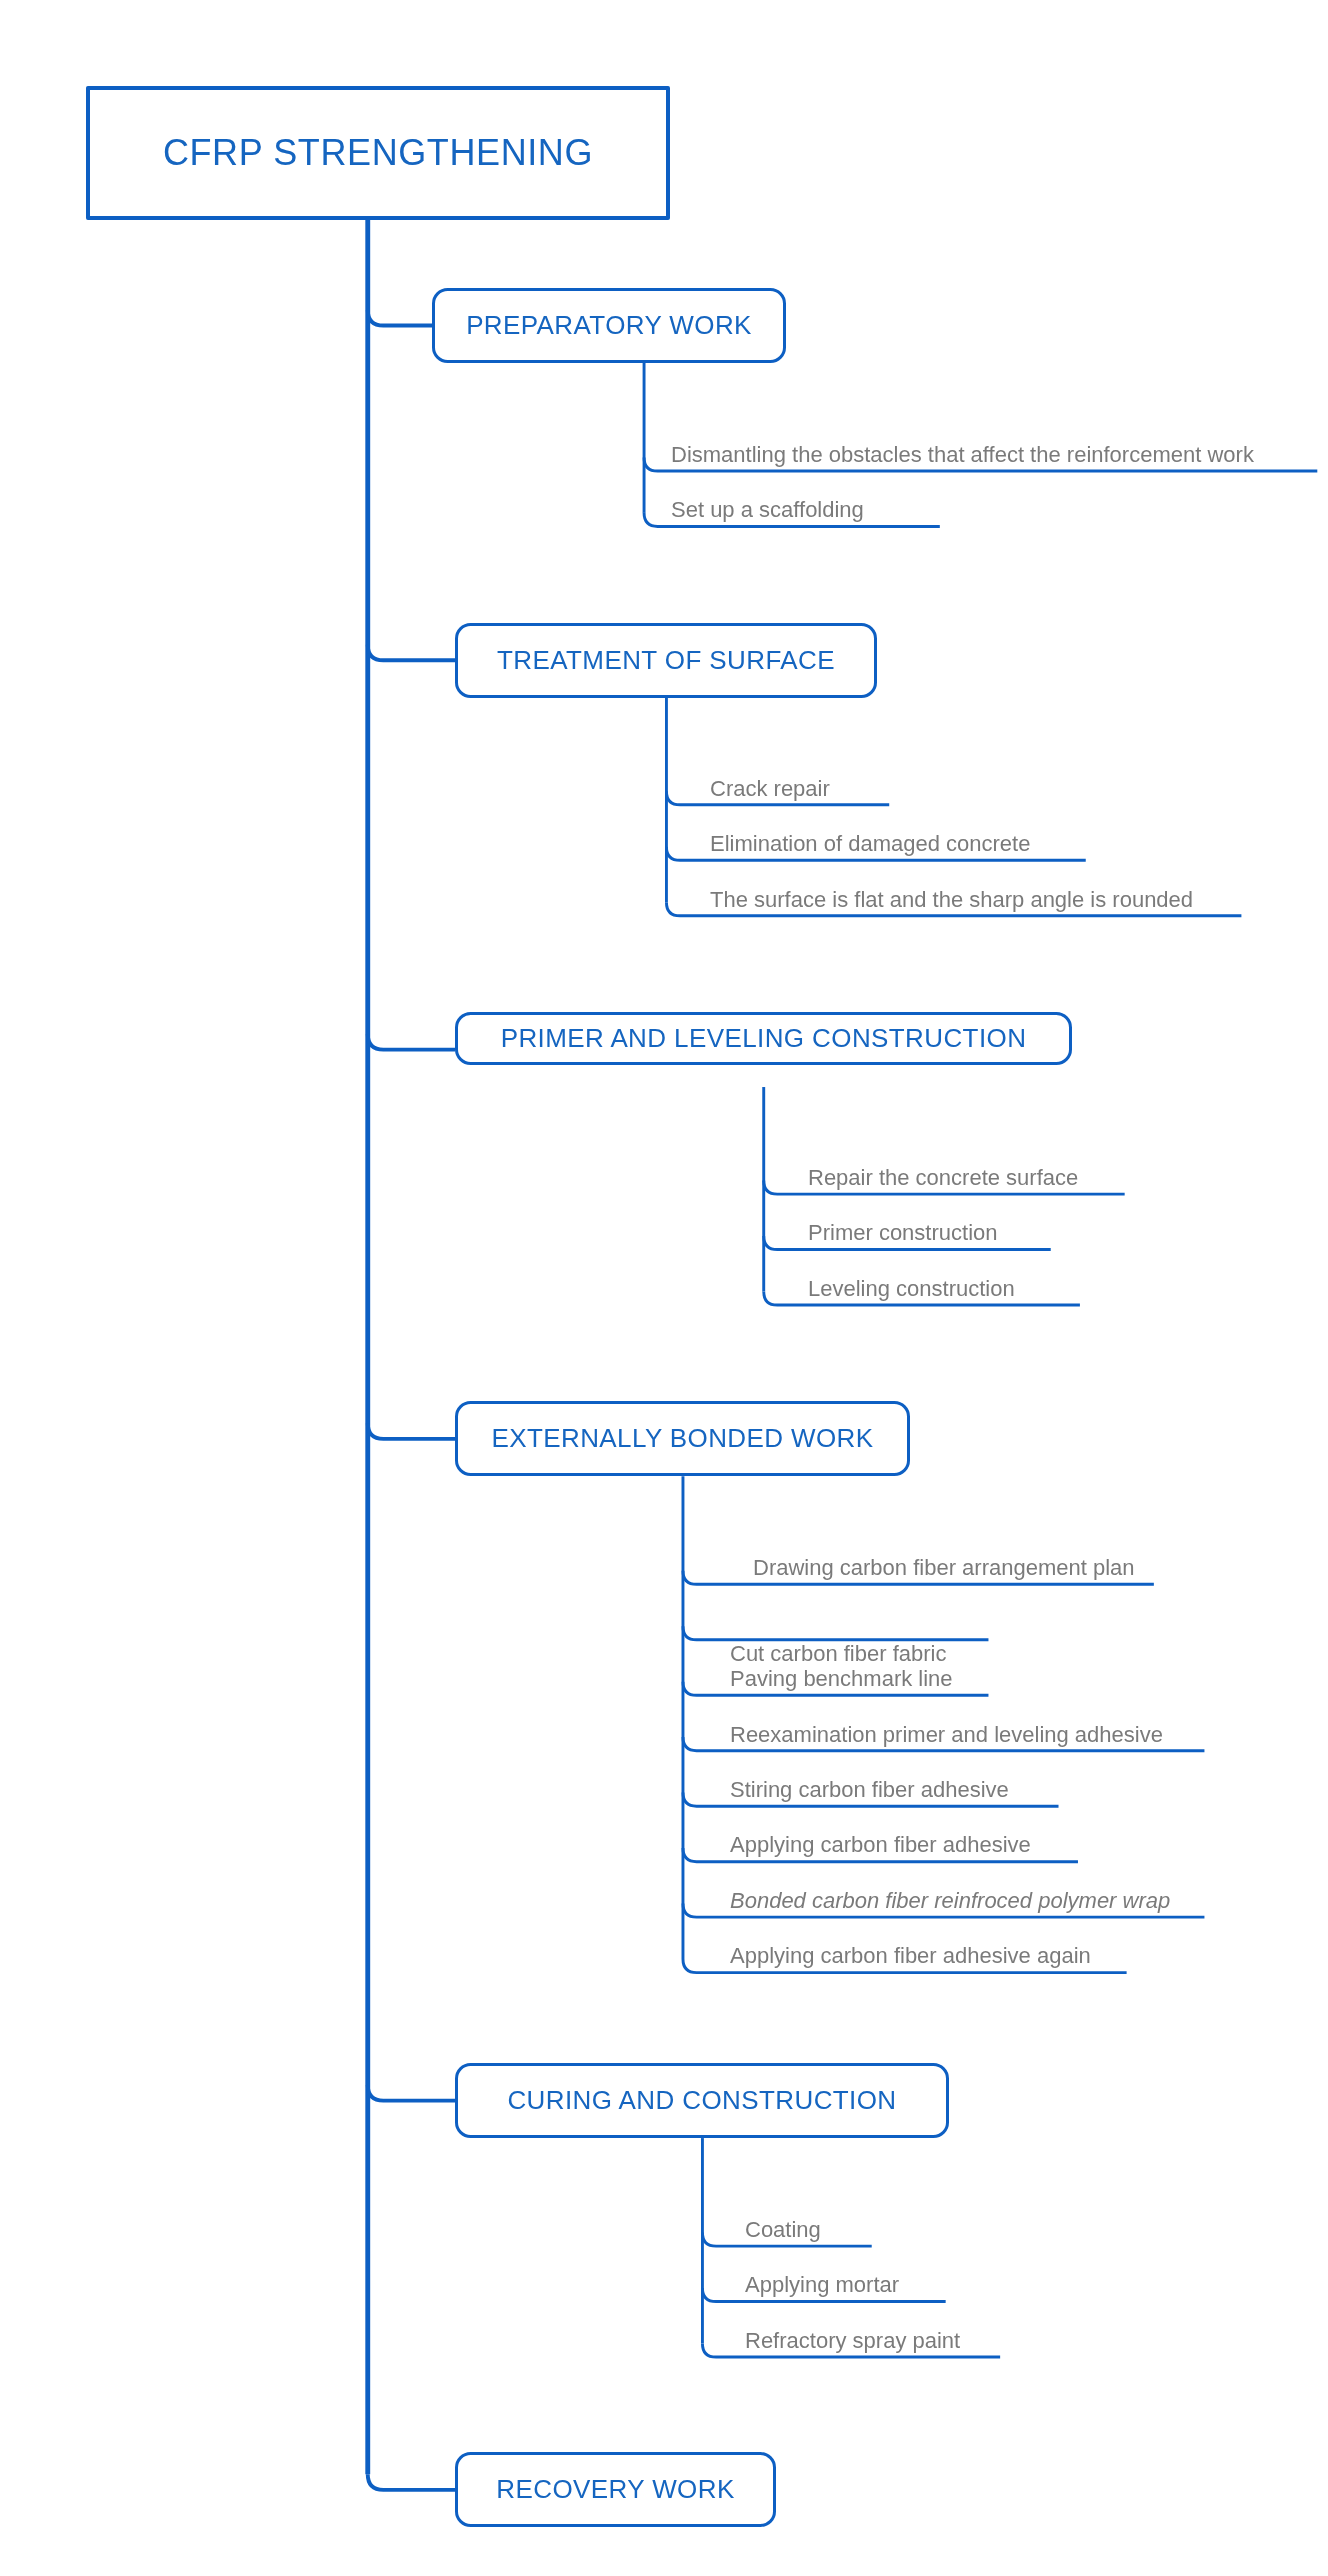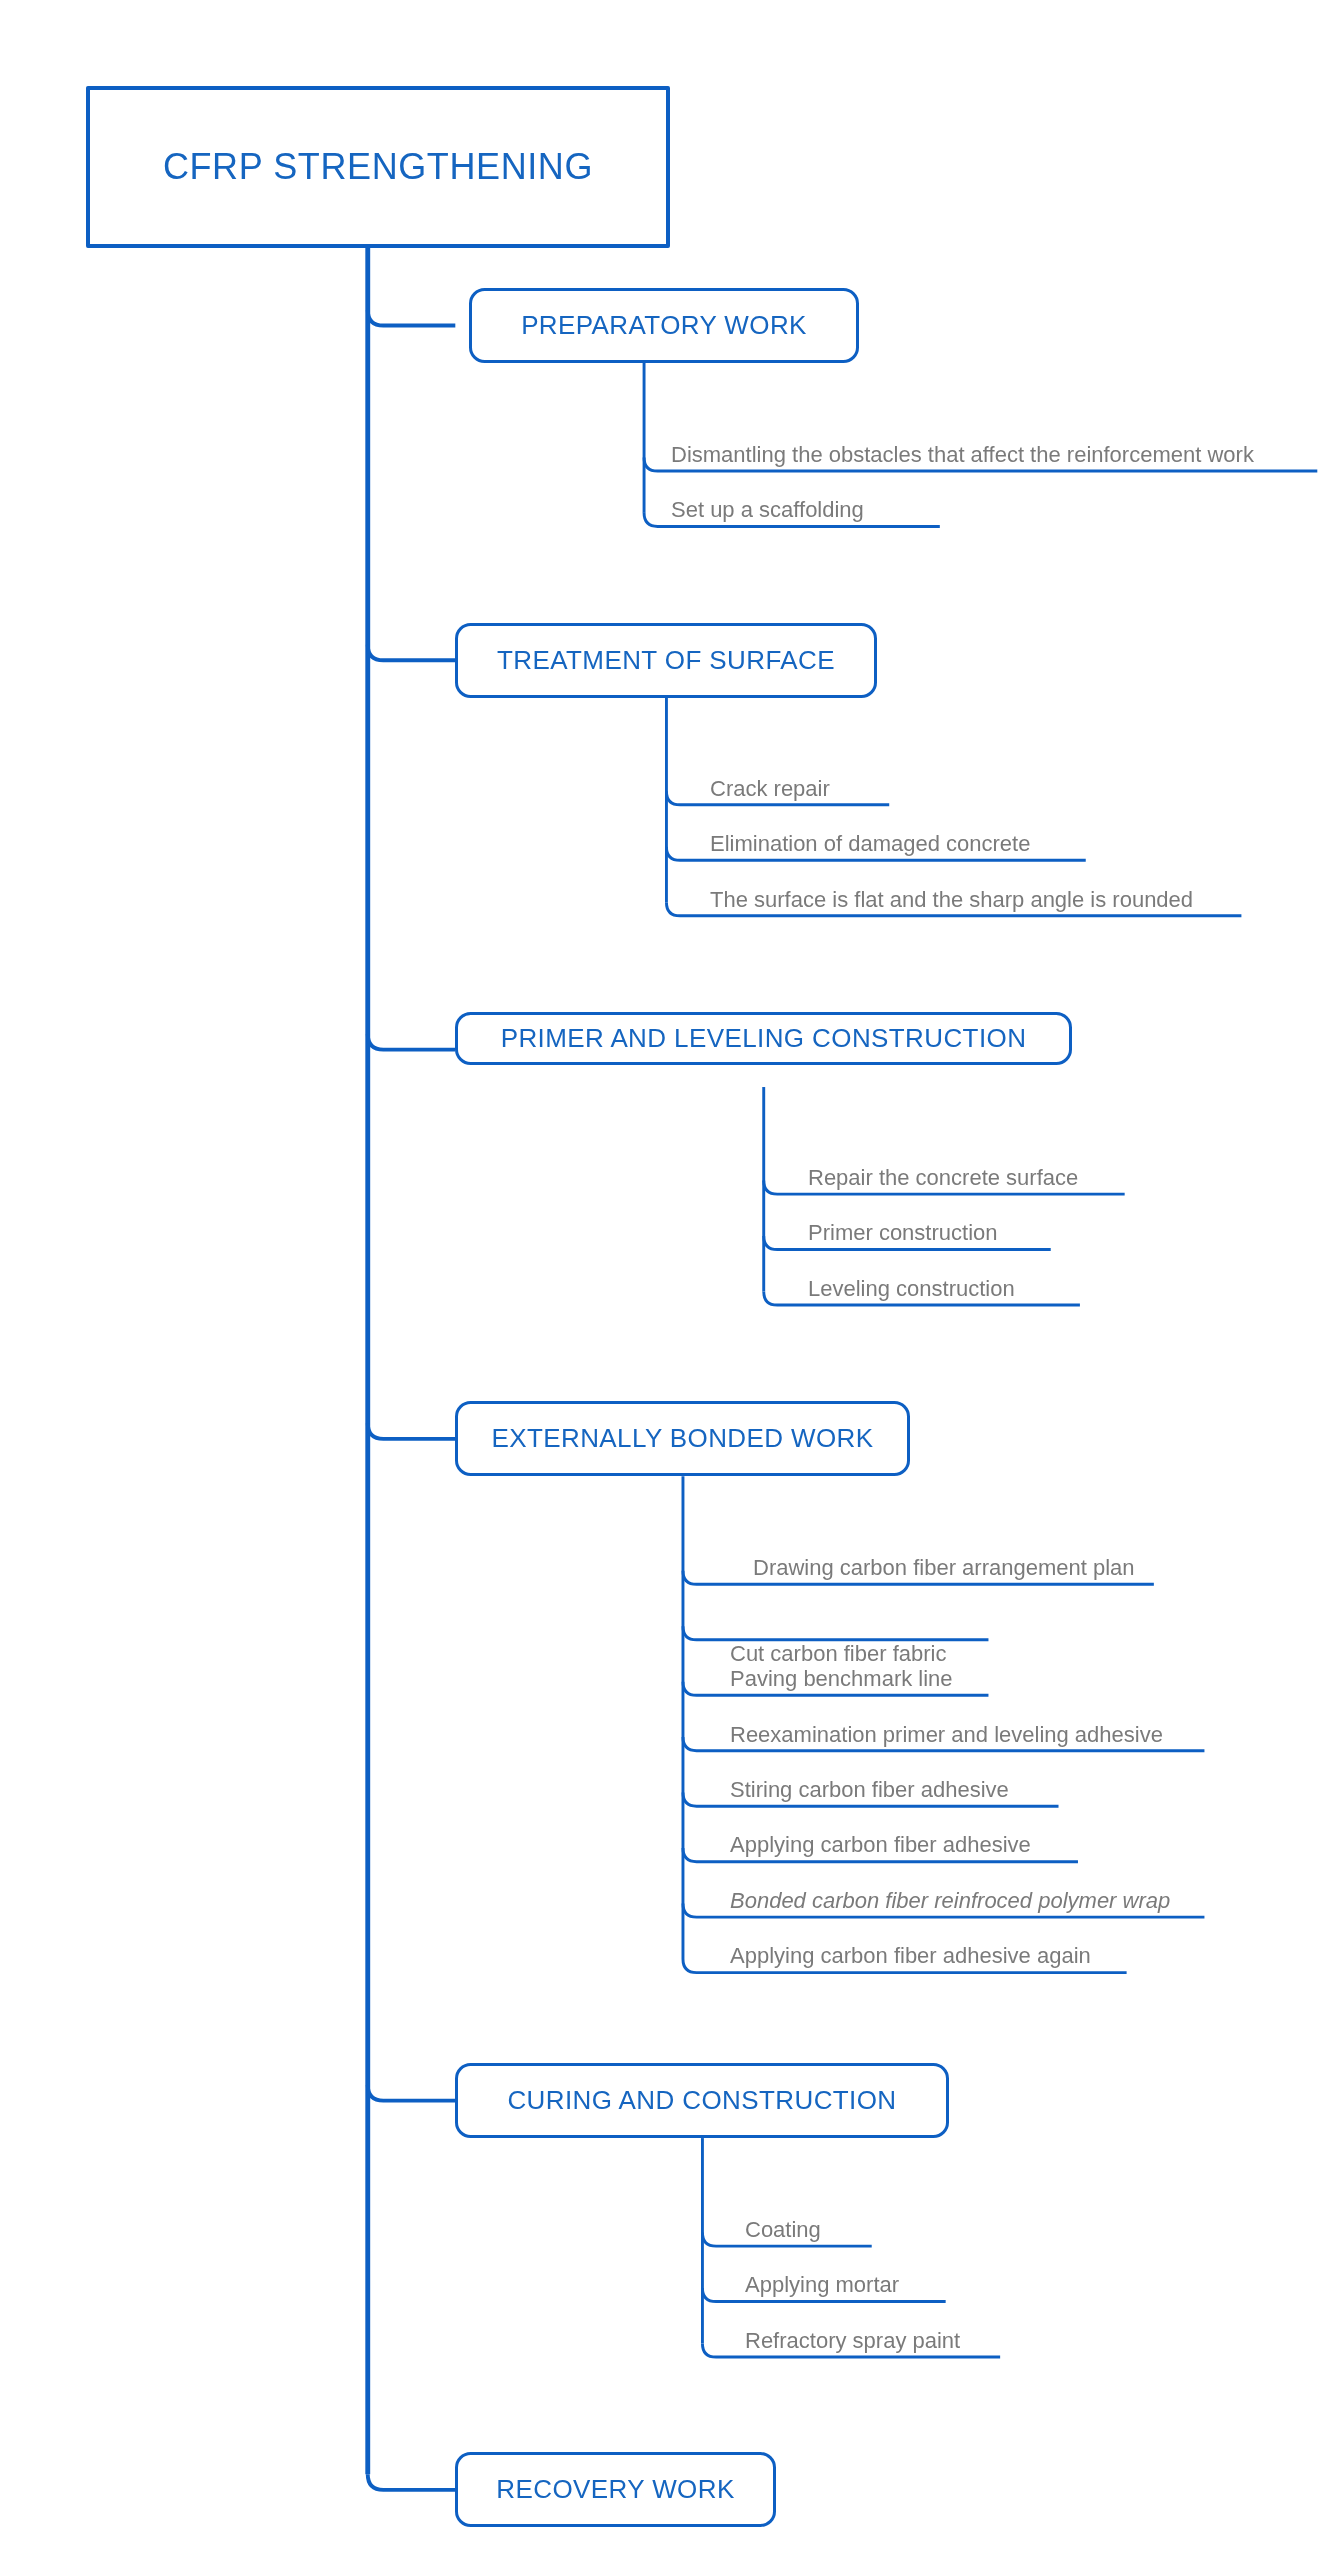--- a/index.html
+++ b/index.html
@@ -111,26 +111,26 @@
       <path d="M 702 1956 Q 702 1970 716 1970 L 1238 1970" fill="none" stroke="#0d5fc3" stroke-width="3" stroke-linecap="butt" stroke-linejoin="round"></path>
       <path d="M 702 2013 Q 702 2027 716 2027 L 1158 2027" fill="none" stroke="#0d5fc3" stroke-width="3" stroke-linecap="butt" stroke-linejoin="round"></path>
       <path d="M 378 2142.5 Q 378 2158.5 394 2158.5 L 468 2158.5" fill="none" stroke="#0d5fc3" stroke-width="4" stroke-linecap="butt" stroke-linejoin="round"></path>
       <path d="M 722 2197 L 722 2408" fill="none" stroke="#0d5fc3" stroke-width="3" stroke-linecap="butt" stroke-linejoin="round"></path>
       <path d="M 722 2294 Q 722 2308 736 2308 L 896 2308" fill="none" stroke="#0d5fc3" stroke-width="3" stroke-linecap="butt" stroke-linejoin="round"></path>
       <path d="M 722 2351 Q 722 2365 736 2365 L 972 2365" fill="none" stroke="#0d5fc3" stroke-width="3" stroke-linecap="butt" stroke-linejoin="round"></path>
       <path d="M 722 2408 Q 722 2422 736 2422 L 1028 2422" fill="none" stroke="#0d5fc3" stroke-width="3" stroke-linecap="butt" stroke-linejoin="round"></path>
       <path d="M 378 2542.5 Q 378 2558.5 394 2558.5 L 468 2558.5" fill="none" stroke="#0d5fc3" stroke-width="4" stroke-linecap="butt" stroke-linejoin="round"></path>
     </svg>
 
-  <div class="root-node" id="root-node" style="left: 86px; top: 86px; width: 584px; height: 162px;">
+  <div class="root-node" id="root-node" style="left: 86px; top: 86px; width: 584px; height: 134px;">
     <span class="root-label">CFRP STRENGTHENING</span>
   </div>
 
   <div id="nodes-layer">
-      <div class="branch-node" style="left: 469px; top: 288px; width: 390px; height: 75px; text-align: right;">
+      <div class="branch-node" style="left: 432px; top: 288px; width: 354px; height: 75px; text-align: right;">
         <span class="branch-label">PREPARATORY WORK</span>
       </div>
       <div class="leaf-node" style="left: 671px; top: 442px;">
         <span class="leaf-label">Dismantling the obstacles that affect the reinforcement work</span>
       </div>
       <div class="leaf-node" style="left: 671px; top: 497px;">
         <span class="leaf-label">Set up a scaffolding</span>
       </div>
       <div class="branch-node" style="left: 455px; top: 623px; width: 422px; height: 75px; text-align: center;">
         <span class="branch-label">TREATMENT OF SURFACE</span>

